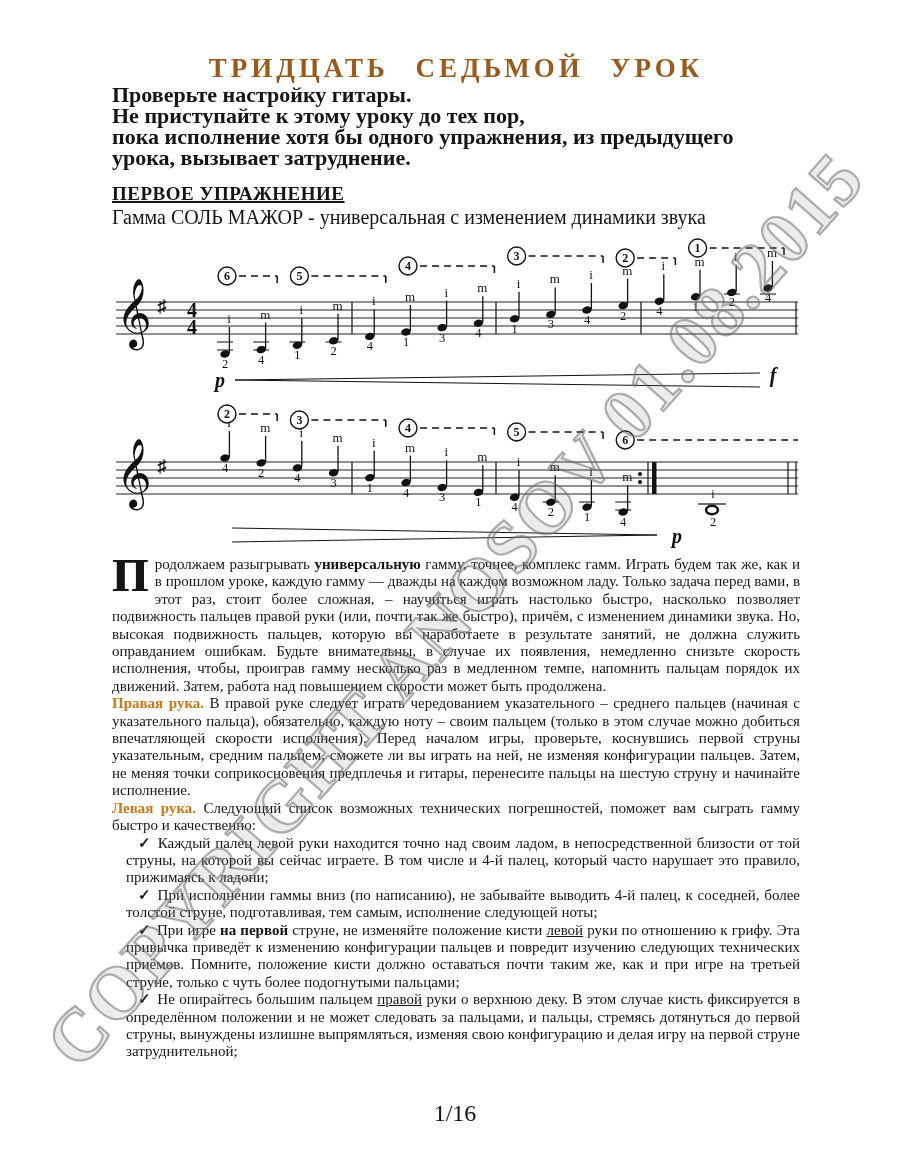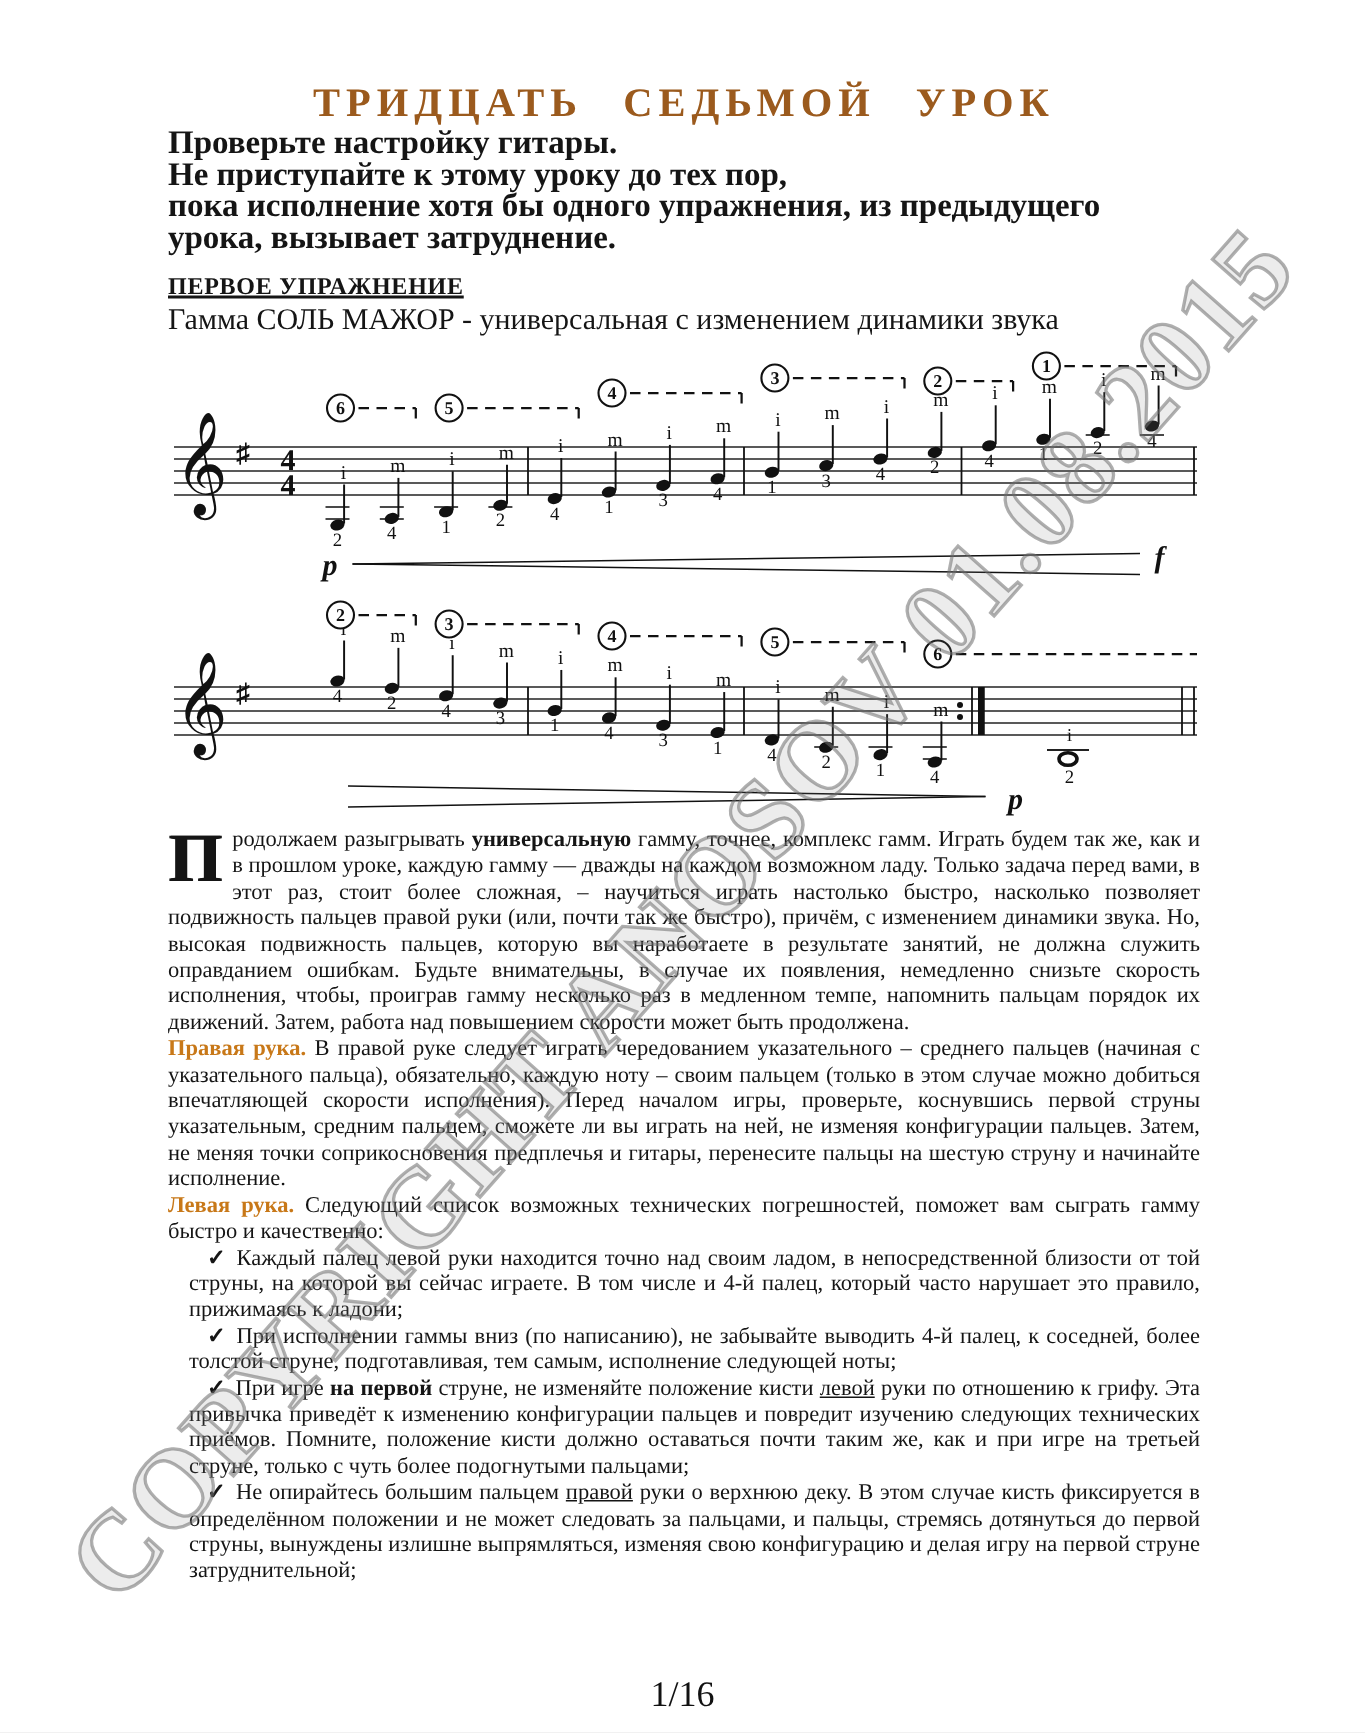--- a/index.html
+++ b/index.html
@@ -17,38 +17,38 @@
     color:rgba(130,130,130,0.15);
     -webkit-text-stroke:2.2px rgba(110,110,110,0.55);
     pointer-events:none;
   }
   .title{
     text-align:center; font-weight:bold; font-size:27px; line-height:32px;
     letter-spacing:4px; word-spacing:16px; color:var(--title-color,#9b5a1d);
     margin:0 0 0 0;
   }
   .subtitle{ text-align:left; font-weight:bold; font-size:22px; line-height:21px;}
-  .section-heading{ margin:15px 0 2px 0; font-size:16px; font-weight:bold; letter-spacing:0.5px;}
+  .section-heading{ margin:15px 0 2px 0; font-size:19px; font-weight:bold; letter-spacing:0.5px;}
   .section-heading span{ text-decoration:underline; text-decoration-thickness:2px; }
   .exercise-desc{ font-size:20px; line-height:21px; margin:1px 0 2px 0;}
   .score-caption{ text-align:center; font-style:italic; font-size:15px; letter-spacing:2px; color:#222; margin:8px 0 0 0;}
   svg.staff{ display:block; width:688px; }
   .bodytext{ font-size:15px; line-height:17.4px; text-align:justify; margin-top:4px;}
   .bodytext p{ margin:0; }
   .dropcap{
     float:left; font-size:46px; line-height:36px; font-weight:bold;
     margin:2px 7px 0 0; text-shadow:1px 0 0 currentColor;
   }
   .rubric{ font-weight:bold; color:var(--accent-color,#c87818); }
   ul.checklist{ list-style:none; margin:0; padding:0; }
   ul.checklist li{ margin-left:14px; text-indent:12px; }
   .chk{ font-weight:bold; padding-right:6px; }
   .seg-b{ font-weight:bold; } .seg-u{ text-decoration:underline; }
   .footer{
-    position:absolute; bottom:11px; left:0; width:100%;
+    position:absolute; bottom:28px; left:0; width:100%;
     text-align:center; font-size:24px; color:#111;
   }
 </style>
 </head>
 <body>
 
 <div class="page">
 
   <div class="watermark">COPYRIGHT ANOSOV 01.08.2015</div>
 

